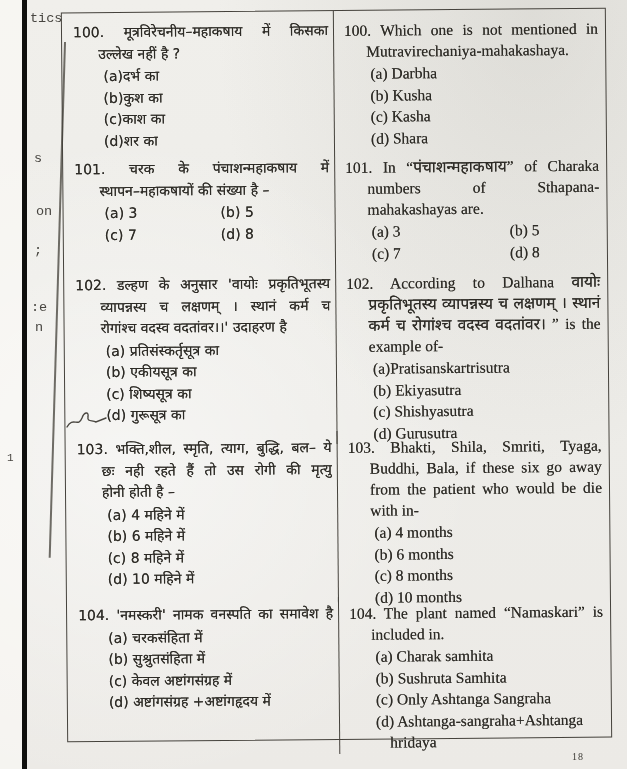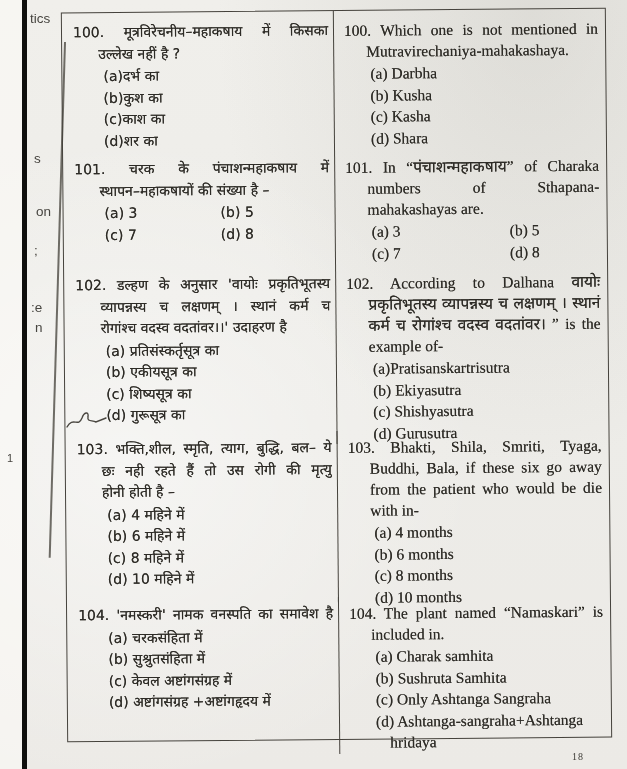--- a/index.html
+++ b/index.html
@@ -11,21 +11,21 @@
       radial-gradient(ellipse at 85% 2%, rgba(180,178,170,.30), transparent 42%),
       radial-gradient(ellipse at 20% 60%, rgba(255,255,255,.5), transparent 50%),
       linear-gradient(180deg,#f0efeb 0%,#edecE8 55%,#eceae6 100%);
     font-family:"Liberation Serif","DejaVu Serif",serif;
     color:#2d2b26;
   }
   
   .binding{position:absolute;left:22px;top:0;width:5px;height:769px;background:#0f0f0d;}
   .left-strip{position:absolute;left:0;top:0;width:22px;height:769px;background:rgba(250,249,246,.65);}
   
-  .frag{position:absolute;font-size:13.5px;color:#474540;font-family:Liberation Sans, sans-serif;}
+  .frag{position:absolute;font-size:13.5px;color:#474540;font-family:Liberation Mono, monospace;}
   
   .crease{position:absolute;left:64px;top:42px;width:1.6px;height:516px;background:#56534c;
           transform-origin:top left;transform:rotate(1.7deg);opacity:.85;}
   
   .qtable{
     position:absolute;left:64px;top:10px;width:543px;height:728px;
     border:1.6px solid #45423c;
     display:grid;grid-template-rows:140px 116px 164px 166px 1fr;
     transform:rotate(-0.5deg);transform-origin:50% 50%;
     text-shadow:0 0 .4px rgba(56,54,48,.85);

